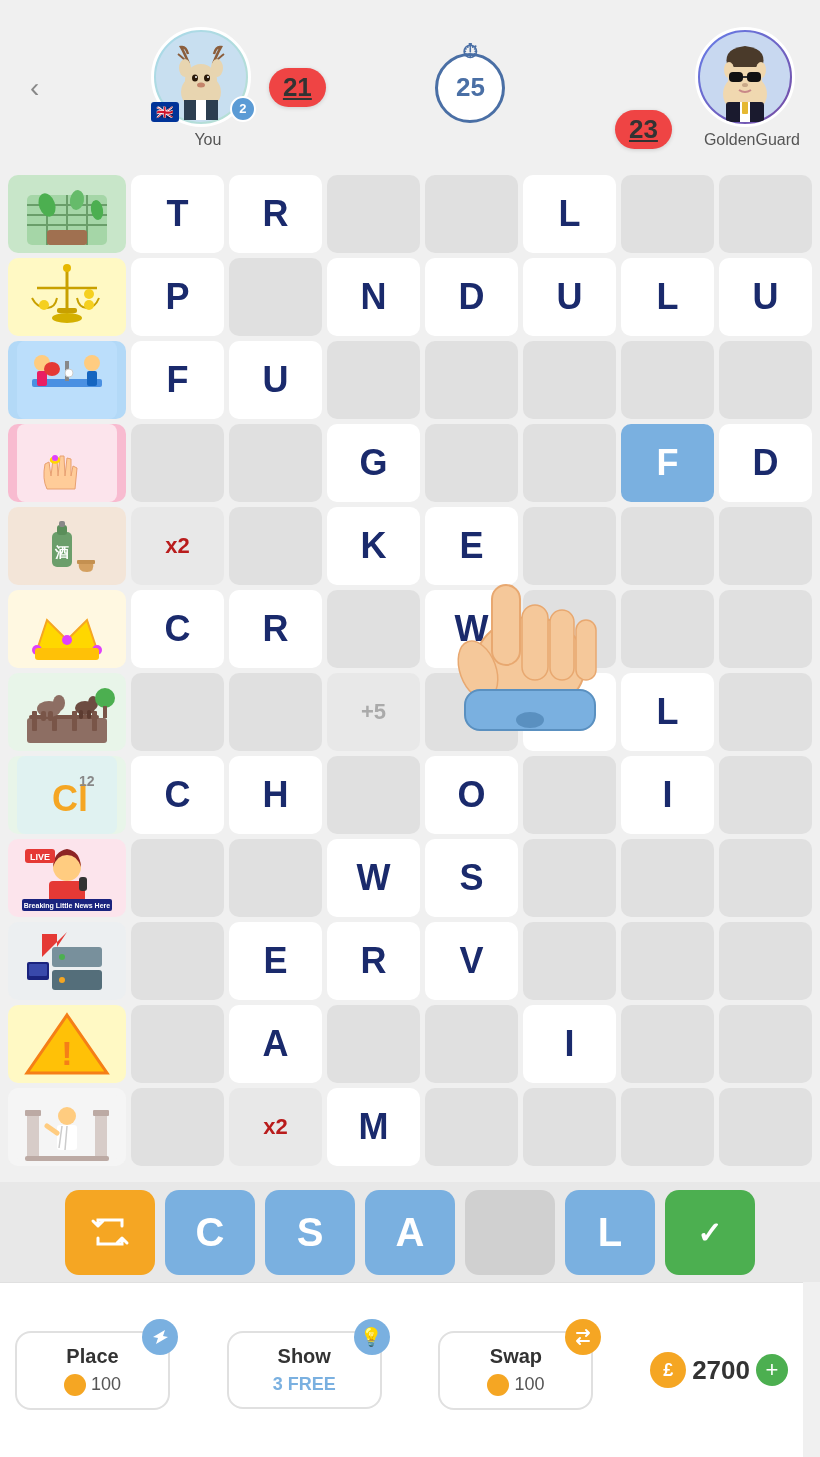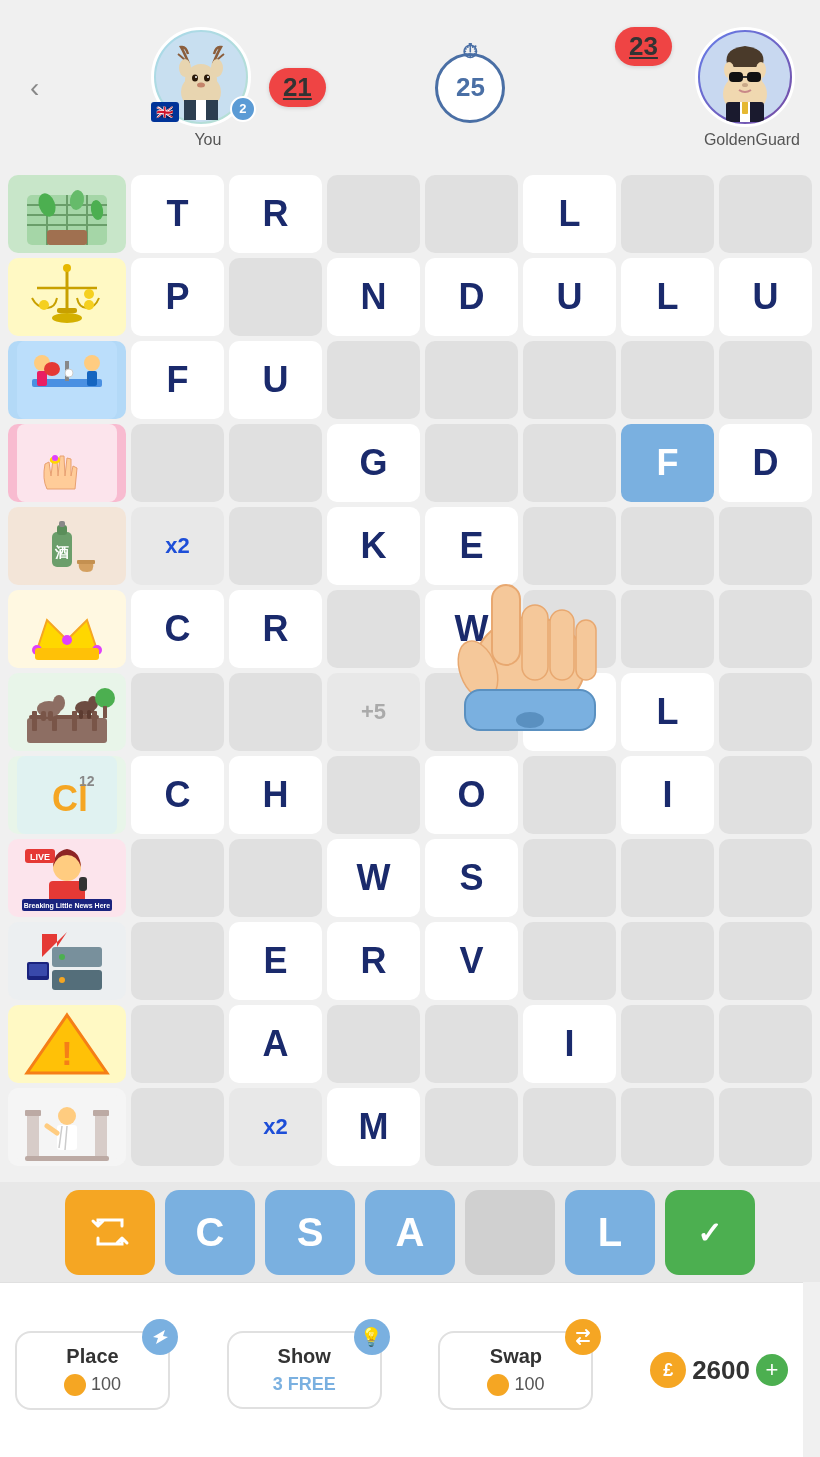--- a/index.html
+++ b/index.html
@@ -143,21 +143,21 @@
       border-radius: 10px;
     }
     .cell-special {
       background: #7ab0e0;
       border-radius: 10px;
       color: white;
       font-size: 36px;
       font-weight: bold;
     }
     .cell-multiplier {
-      color: #1d4ed8;
+      color: #b91c1c;
       font-size: 22px;
       font-weight: 600;
       background: #e8e8e8;
     }
     .cell-plus {
       color: #aaa;
       font-size: 22px;
       background: #e8e8e8;
     }
 
@@ -391,21 +391,21 @@
     <div class="score-badge">21</div>
   </div>
 
   <div class="timer-section">
     <div class="timer-circle">
       <span style="position:absolute;top:-16px;font-size:20px;">⏱</span>
       <span>25</span>
     </div>
   </div>
 
-  <div style="display:flex; align-items:flex-start; gap:10px;">
+  <div style="display:flex; align-items:flex-end; gap:10px;">
     <div class="score-badge">23</div>
 
     <div class="player-section">
       <div class="avatar-wrap">
         <div class="avatar-circle avatar-opponent">
           <svg width="90" height="90" viewBox="0 0 90 90">
             <circle cx="45" cy="45" r="45" fill="#c8d8f0"></circle>
             <ellipse cx="45" cy="62" rx="22" ry="20" fill="#f0d8b0"></ellipse>
             <ellipse cx="45" cy="48" rx="17" ry="17" fill="#f0d8b0"></ellipse>
 
@@ -868,17 +868,17 @@
     <span class="action-btn-label">Swap</span>
     <div class="action-btn-cost">
       <span class="coin-icon"></span>
       <span>100</span>
     </div>
   </div>
 
   <div class="score-total">
     <div class="score-coins">
       <div class="score-coin-circle">£</div>
-      <span class="score-value">2600</span>
+      <span class="score-value">2700</span>
       <div class="add-coins-btn">+</div>
     </div>
   </div>
 </div>
 
 </body></html>

